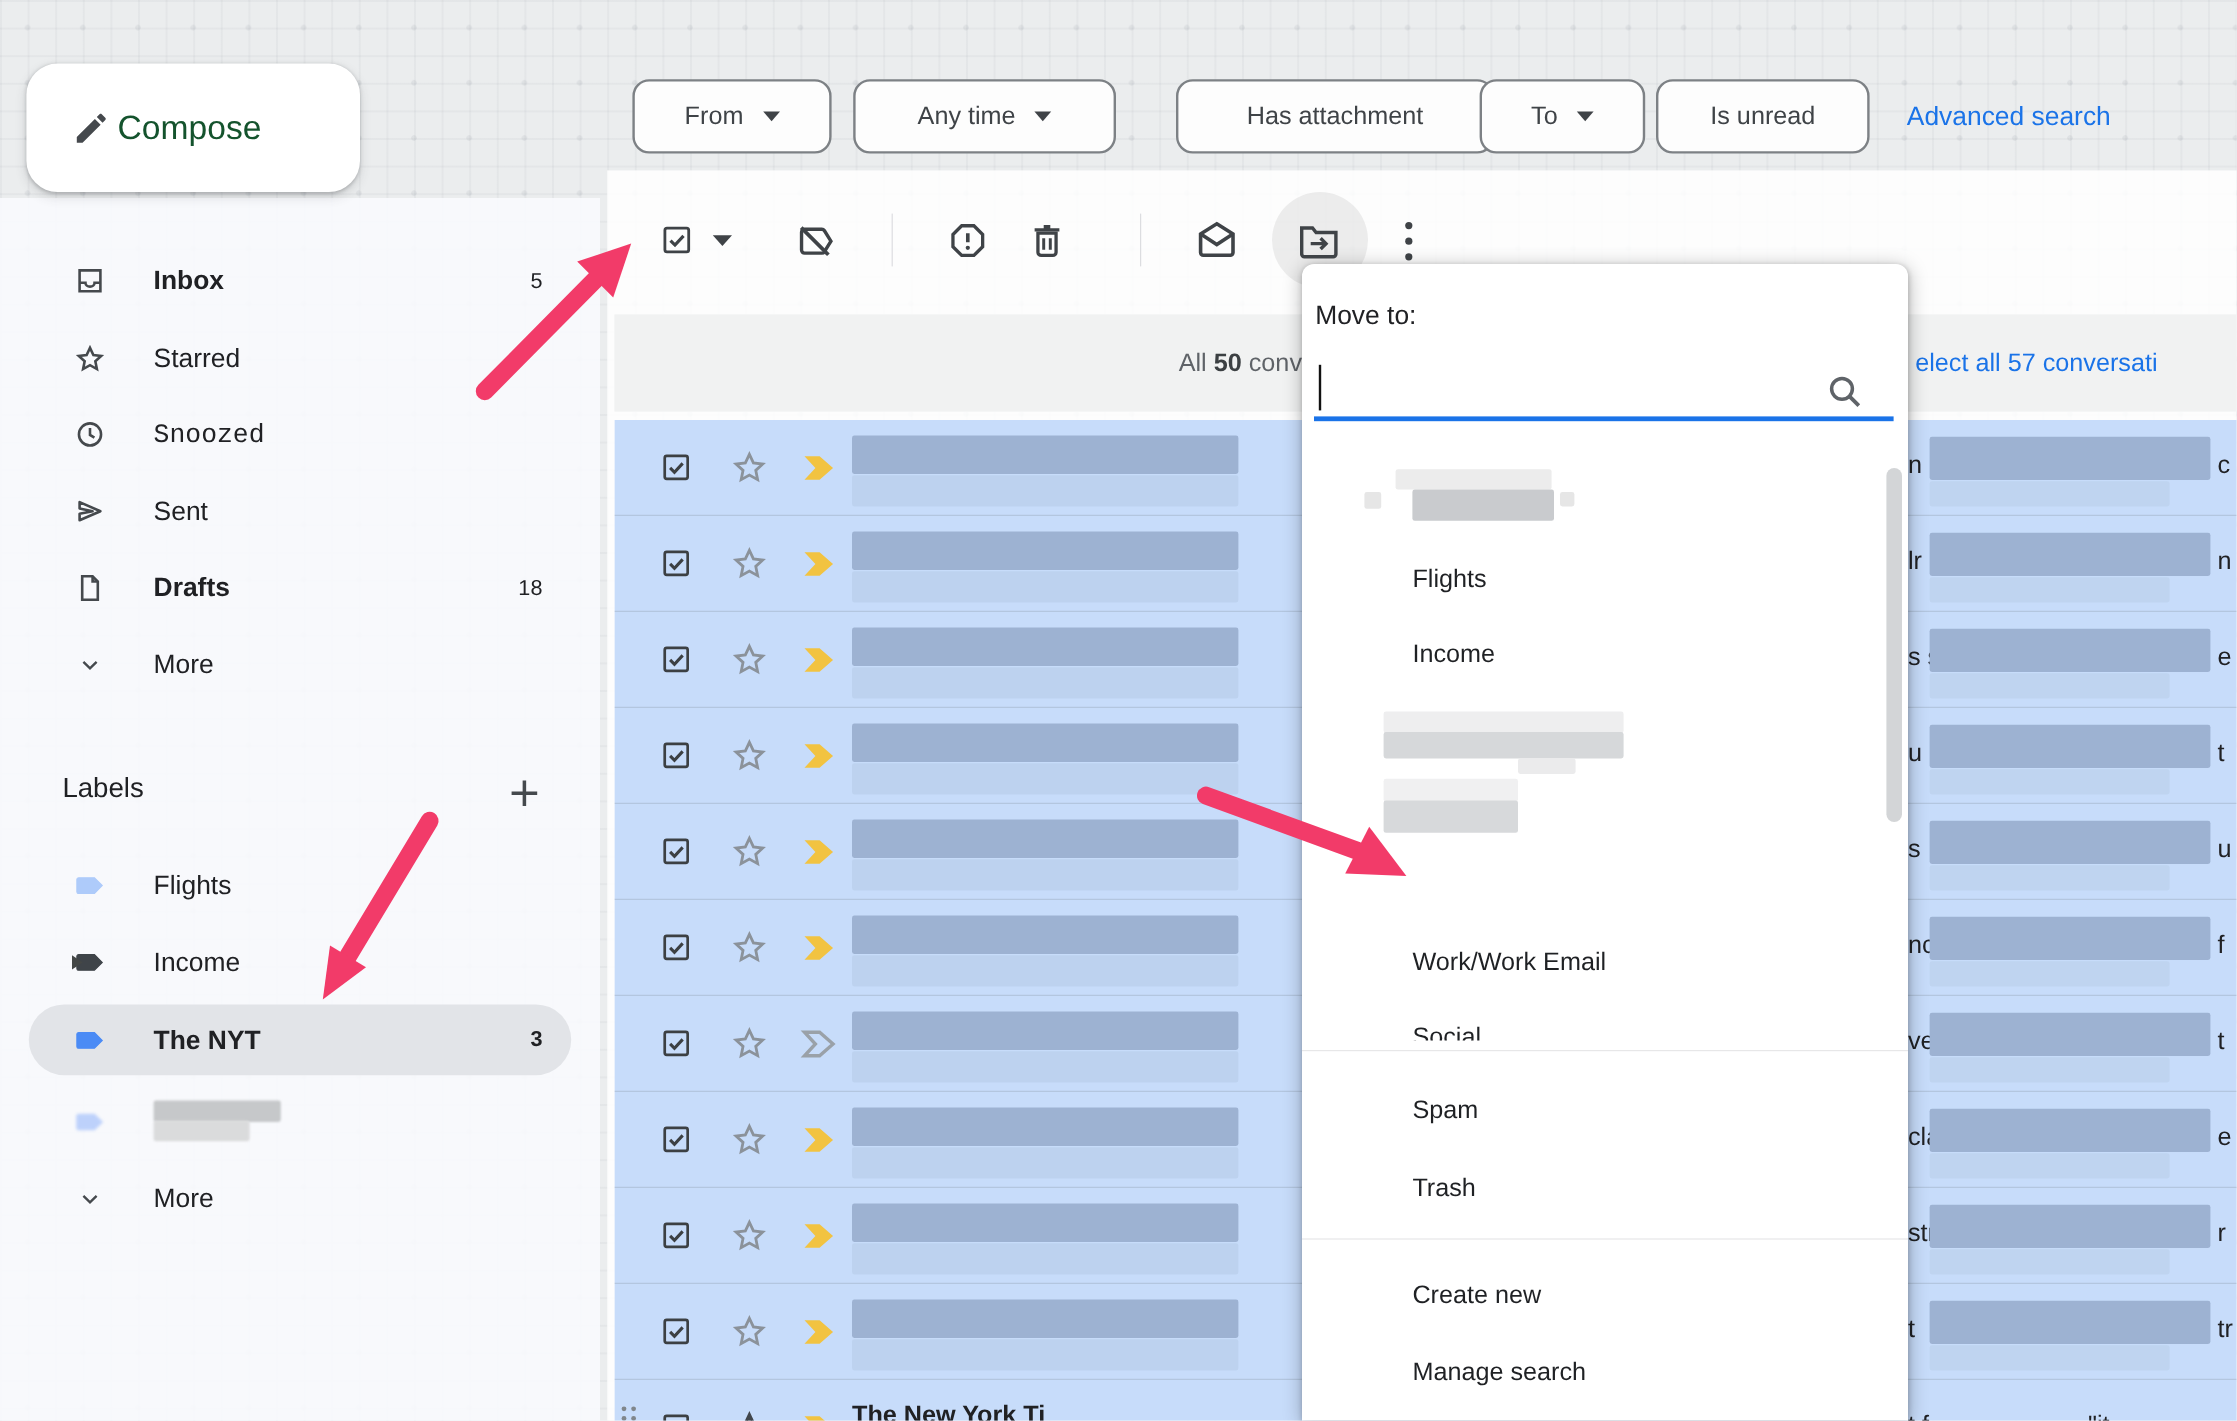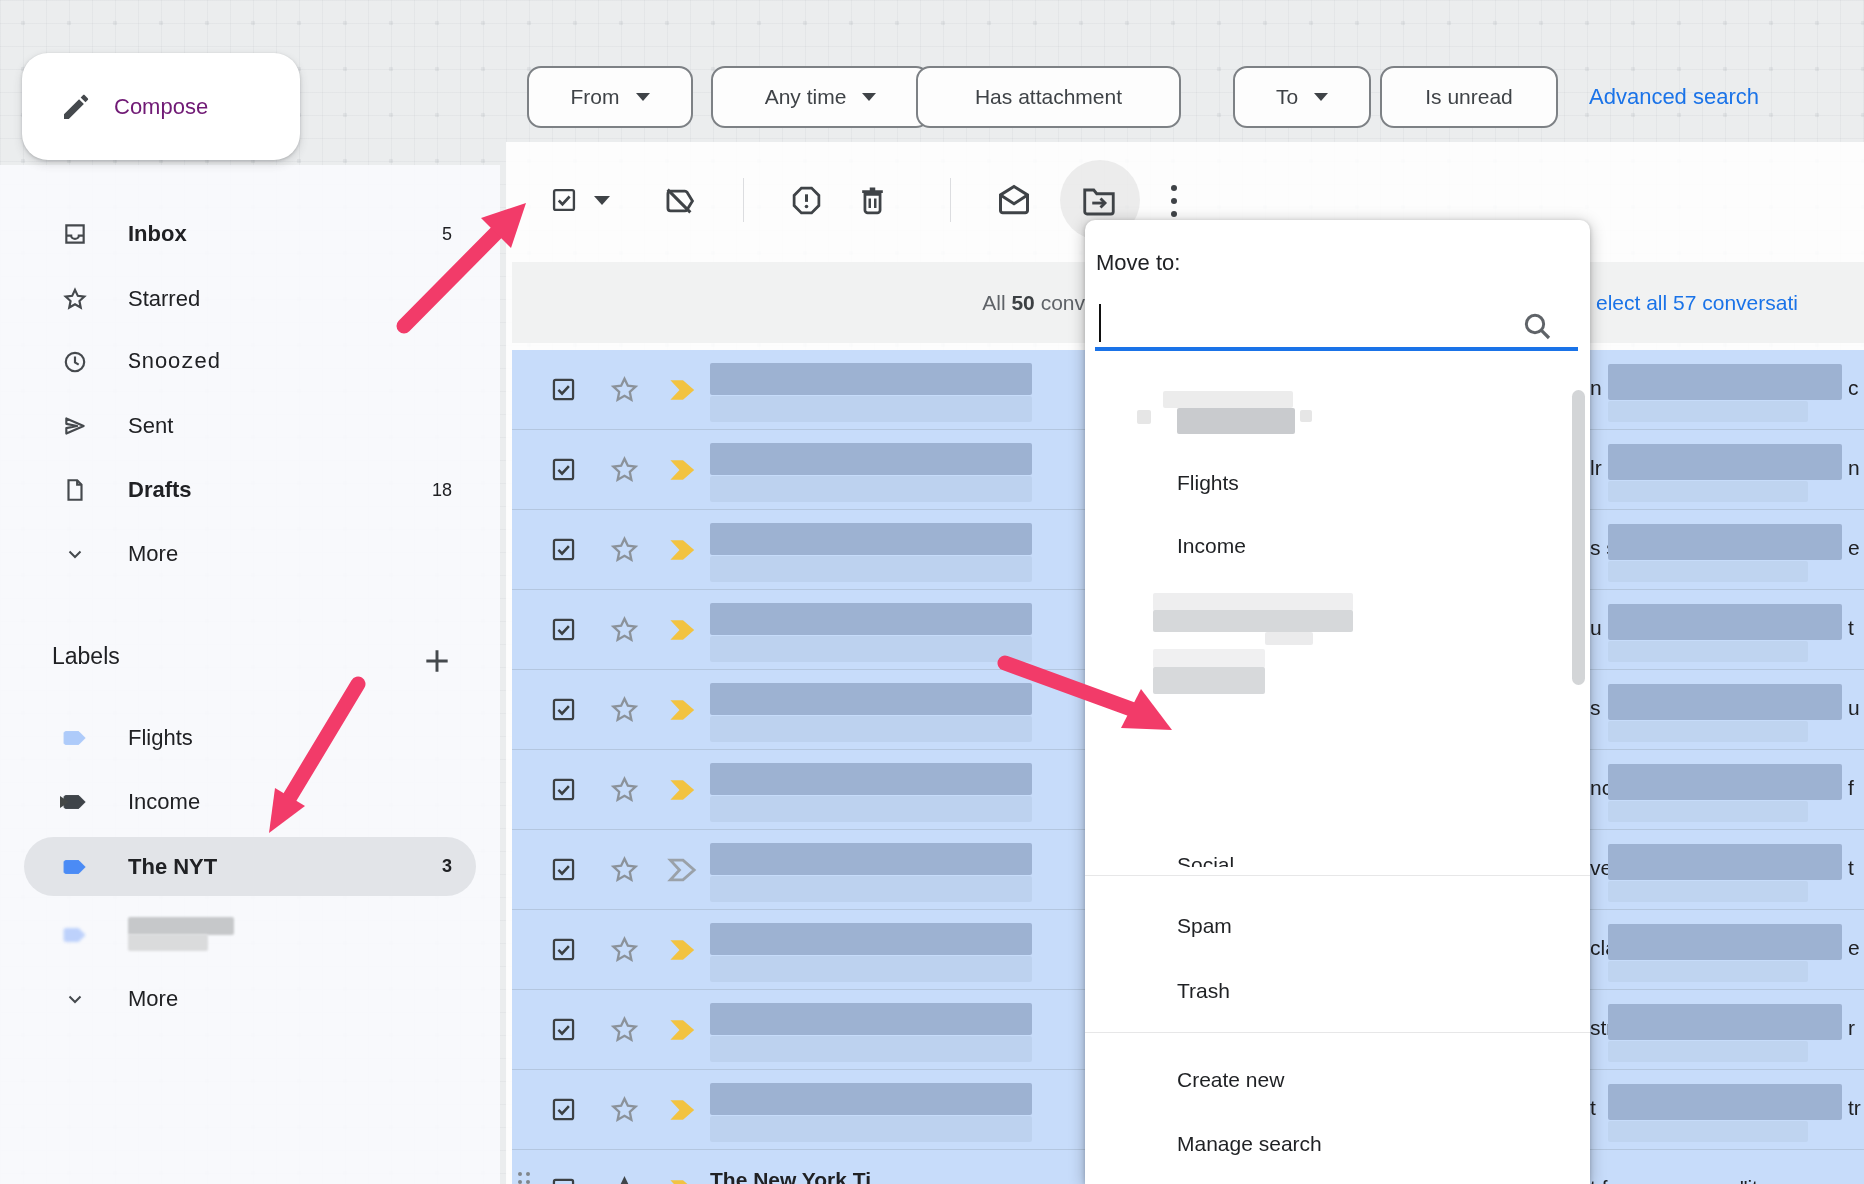--- a/index.html
+++ b/index.html
@@ -15,21 +15,21 @@
   }
   .abs{position:absolute;}
   
   #sidebar-panel{left:0;top:165px;width:500px;height:1019px;background:rgba(248,250,253,0.92);}
   #main-panel{left:506px;top:142px;width:1358px;height:1042px;background:rgba(255,255,255,0.87);}
   
   #compose{left:22px;top:53px;width:278px;height:107px;background:#fff;border-radius:26px;
     box-shadow:0 1px 3px rgba(60,64,67,.25),0 4px 10px rgba(60,64,67,.16);
     display:flex;align-items:center;cursor:pointer;}
   #compose .pencil{margin-left:38px;width:32px;height:32px;}
-  #compose .clabel{margin-left:22px;font-size:22px;font-weight:500;color:#701a75;}
+  #compose .clabel{margin-left:6px;font-size:28px;font-weight:500;color:#14532d;}
   
   .nav-row{left:24px;width:452px;height:40px;display:flex;align-items:center;border-radius:20px;cursor:pointer;}
   .nav-row .nicon{margin-left:38px;width:26px;height:26px;flex:0 0 auto;display:flex;align-items:center;justify-content:center;}
   .nav-row .nlabel{margin-left:40px;font-size:22px;color:#202124;}
   .nav-row .ncount{margin-left:auto;margin-right:24px;font-size:18px;color:#202124;}
   .bold{font-weight:700;}
   .pill{background:#e2e4e8;border-radius:30px;height:59px;}
   #labels-header{left:52px;top:643px;font-size:23px;font-weight:500;color:#202124;}
   #label-add{left:421px;top:645px;width:32px;height:32px;cursor:pointer;}
   .tagicon{width:28px;height:24px;}
@@ -198,21 +198,21 @@
 
 <div id="chips">
     <div class="abs chip" style="left: 527px; width: 166px;">
       <span class="cl">From</span>
       <span class="caret"></span>
     </div>
     <div class="abs chip" style="left: 711px; width: 219px;">
       <span class="cl">Any time</span>
       <span class="caret"></span>
     </div>
-    <div class="abs chip" style="left: 916px; width: 265px;">
+    <div class="abs chip" style="left: 980px; width: 265px;">
       <span class="cl">Has attachment</span>
     </div>
     <div class="abs chip" style="left: 1233px; width: 138px;">
       <span class="cl">To</span>
       <span class="caret"></span>
     </div>
     <div class="abs chip" style="left: 1380px; width: 178px;">
       <span class="cl">Is unread</span>
     </div>
   </div>
@@ -518,20 +518,23 @@
       </div>
       <div>
        <span class="gblur" style="left:68px;top:228px;width:200px;height:18px;background:#eeeeef;"></span>
        <span class="gblur" style="left:68px;top:245px;width:200px;height:22px;background:#d6d8da;"></span>
        <span class="gblur" style="left:180px;top:267px;width:48px;height:13px;background:#ebebec;"></span>
       </div>
       <div>
        <span class="gblur" style="left:68px;top:284px;width:112px;height:19px;background:#f0f0f1;"></span>
        <span class="gblur" style="left:68px;top:302px;width:112px;height:27px;background:#d7d9db;"></span>
       </div>
+      <div class="pitem" style="top: 417px;">
+        <span>Work/Work Email</span>
+      </div>
       <div class="pitem" style="top: 480px;">
         <span>Social</span>
       </div>
     </div>
   <div id="popup-scrollbar"></div>
   <div class="pdivider" style="top:655px;"></div>
   <div id="popup-bottom">
       <div class="pitem abs" style="top: 686px;">
         <span>Spam</span>
       </div>

